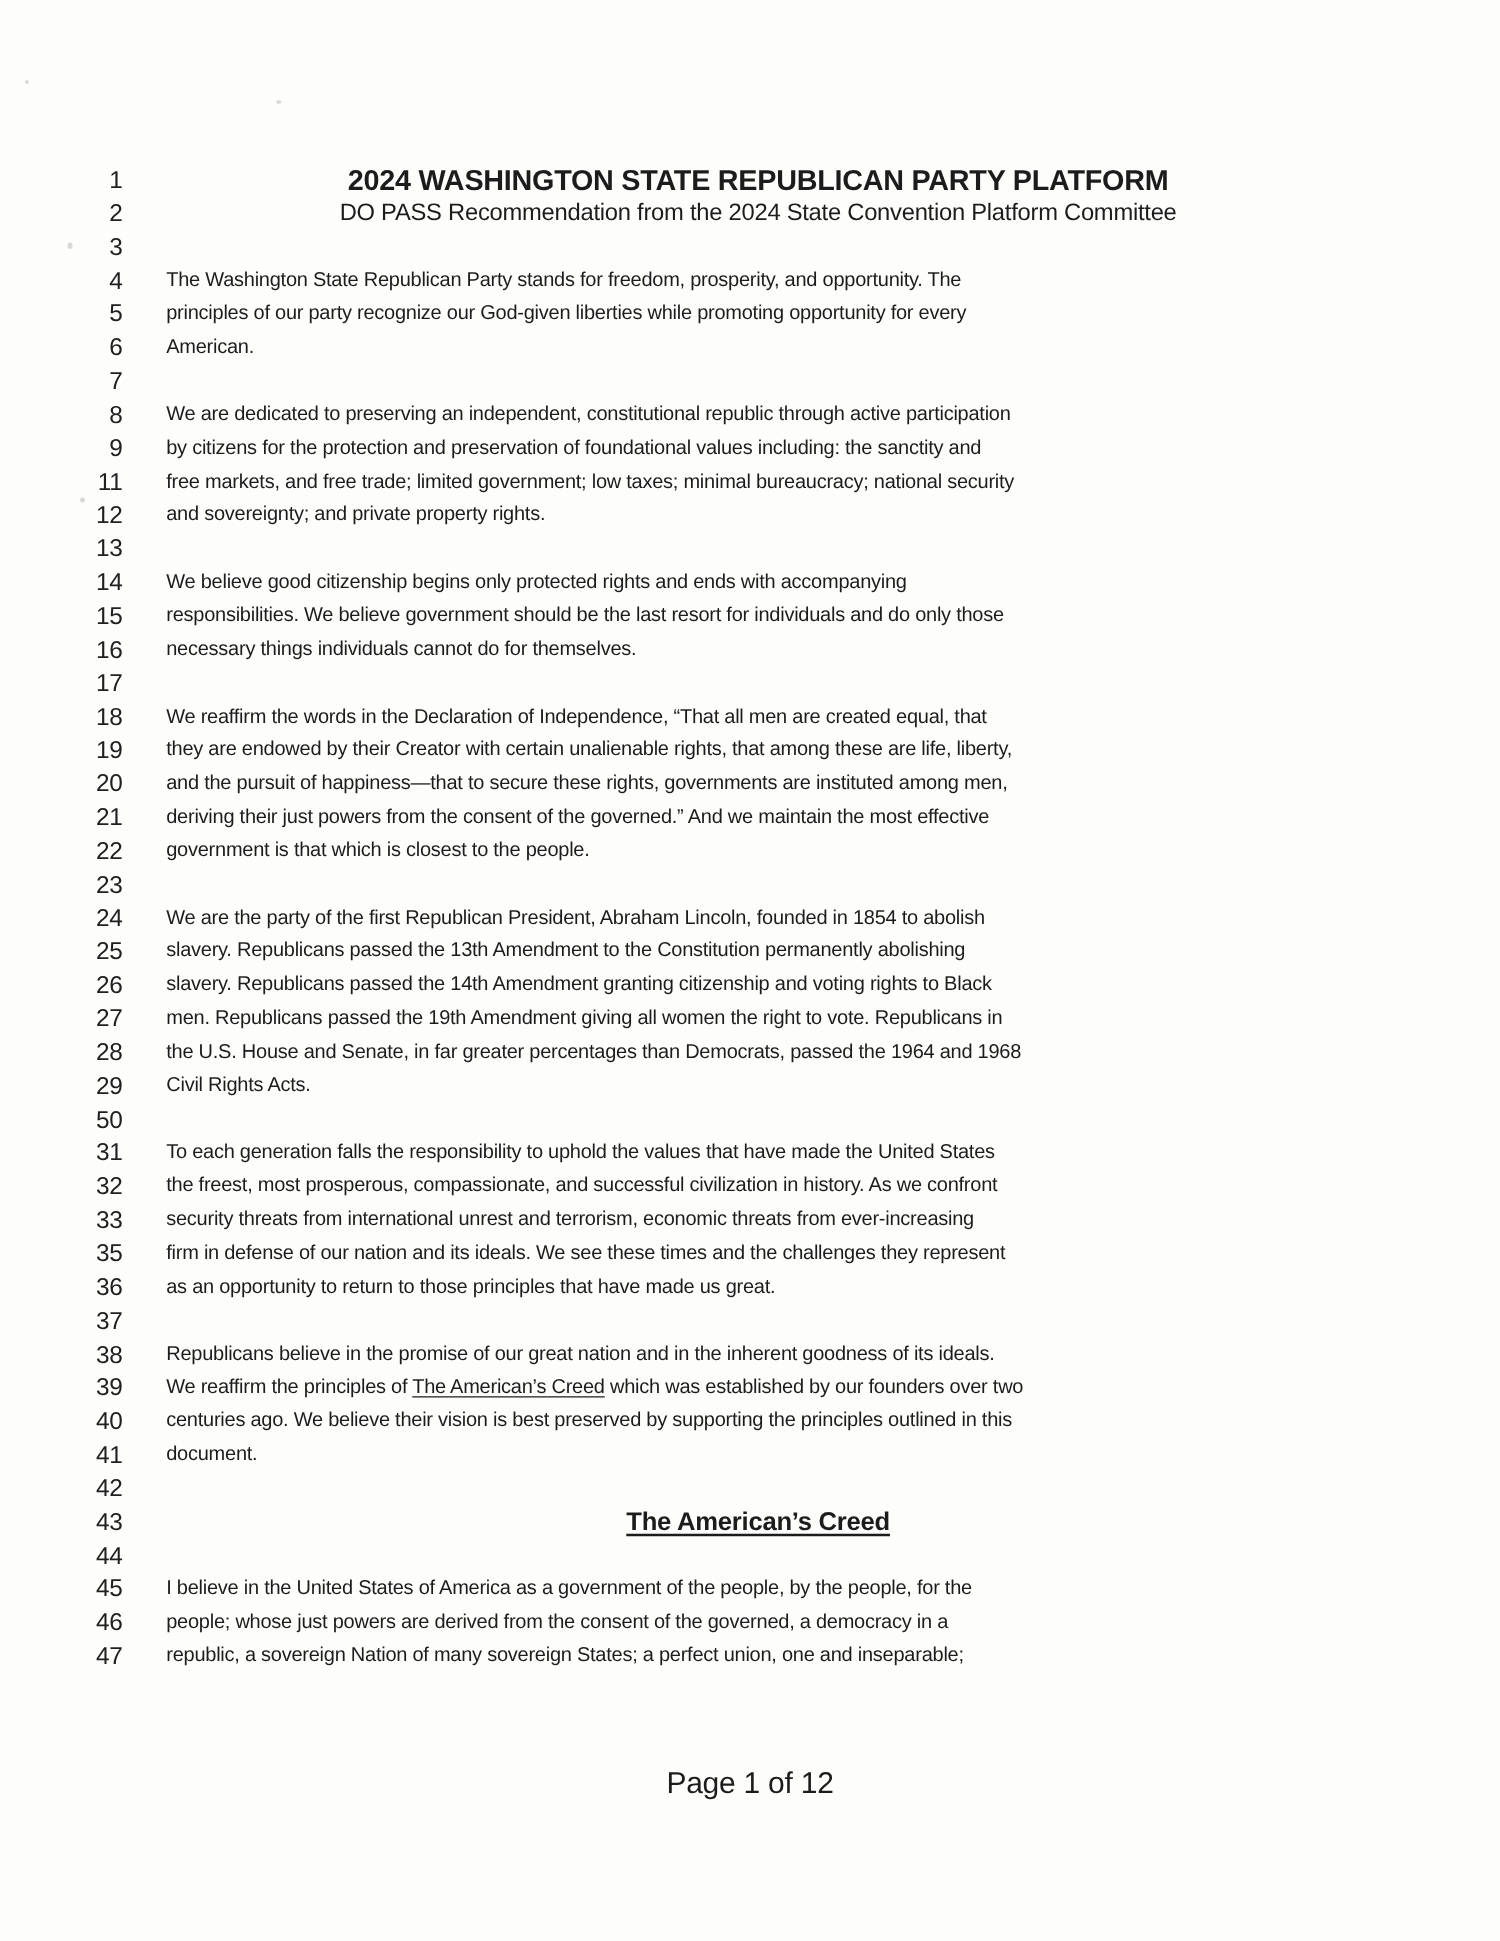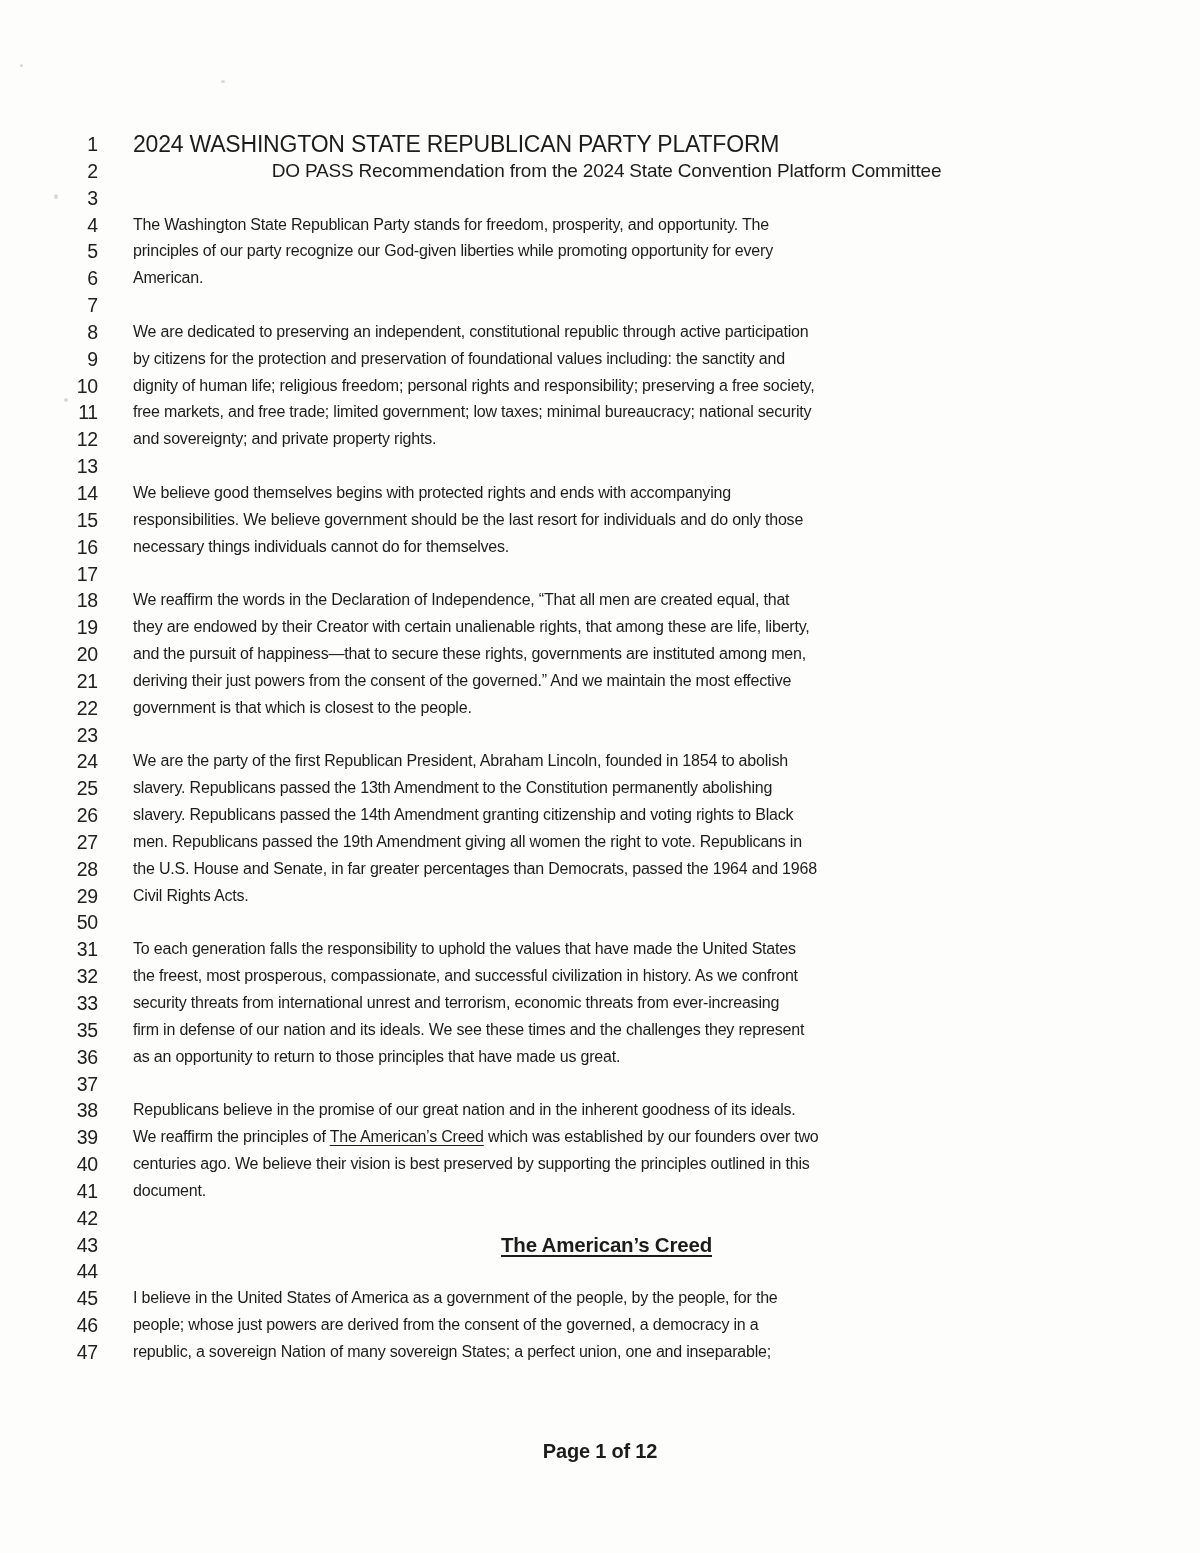--- a/index.html
+++ b/index.html
@@ -34,43 +34,43 @@
   }
   .content {
     flex: 1;
     margin-left: 35px;
     margin-right: 120px;
     font-size: 16px;
     white-space: pre;
     color: #1c1c1c;
   }
   .line.title .content {
-    font-weight: normal;
+    font-weight: bold;
     font-size: 23px;
+    text-align: center;
   }
   .line.subtitle .content {
     font-size: 19px;
     text-align: center;
   }
   .line.heading .content {
     font-weight: bold;
     font-size: 20.5px;
     text-align: center;
   }
   .u {
     text-decoration: underline;
     text-underline-offset: 3px;
   }
   .footer {
     margin-top: 74px;
     text-align: center;
-    font-size: 20px;
+    font-size: 24px;
     letter-spacing: -0.2px;
     color: #1c1c1c;
-    font-weight: bold;
   }
   .speck {
     position: absolute;
     background: #b9b9b6;
     border-radius: 50%;
     opacity: 0.55;
   }
   .speck.s1 { left: 221px; top: 80px;  width: 4px; height: 3px; }
   .speck.s2 { left: 54px;  top: 194px; width: 4px; height: 5px; }
   .speck.s3 { left: 64px;  top: 398px; width: 4px; height: 4px; }
@@ -116,38 +116,34 @@
   </div>
       <div class="line body">
     <span class="num">8</span>
     <span class="content"><span>We are dedicated to preserving an independent, constitutional republic through active participation</span></span>
   </div>
       <div class="line body">
     <span class="num">9</span>
     <span class="content"><span>by citizens for the protection and preservation of foundational values including: the sanctity and</span></span>
   </div>
       <div class="line body">
-    <span class="num">10</span>
-    <span class="content"><span>dignity of human life; religious freedom; personal rights and responsibility; preserving a free society,</span></span>
-  </div>
-      <div class="line body">
     <span class="num">11</span>
     <span class="content"><span>free markets, and free trade; limited government; low taxes; minimal bureaucracy; national security</span></span>
   </div>
       <div class="line body">
     <span class="num">12</span>
     <span class="content"><span>and sovereignty; and private property rights.</span></span>
   </div>
       <div class="line blank">
     <span class="num">13</span>
     <span class="content"></span>
   </div>
       <div class="line body">
     <span class="num">14</span>
-    <span class="content"><span>We believe good themselves begins with protected rights and ends with accompanying</span></span>
+    <span class="content"><span>We believe good citizenship begins only protected rights and ends with accompanying</span></span>
   </div>
       <div class="line body">
     <span class="num">15</span>
     <span class="content"><span>responsibilities. We believe government should be the last resort for individuals and do only those</span></span>
   </div>
       <div class="line body">
     <span class="num">16</span>
     <span class="content"><span>necessary things individuals cannot do for themselves.</span></span>
   </div>
       <div class="line blank">

